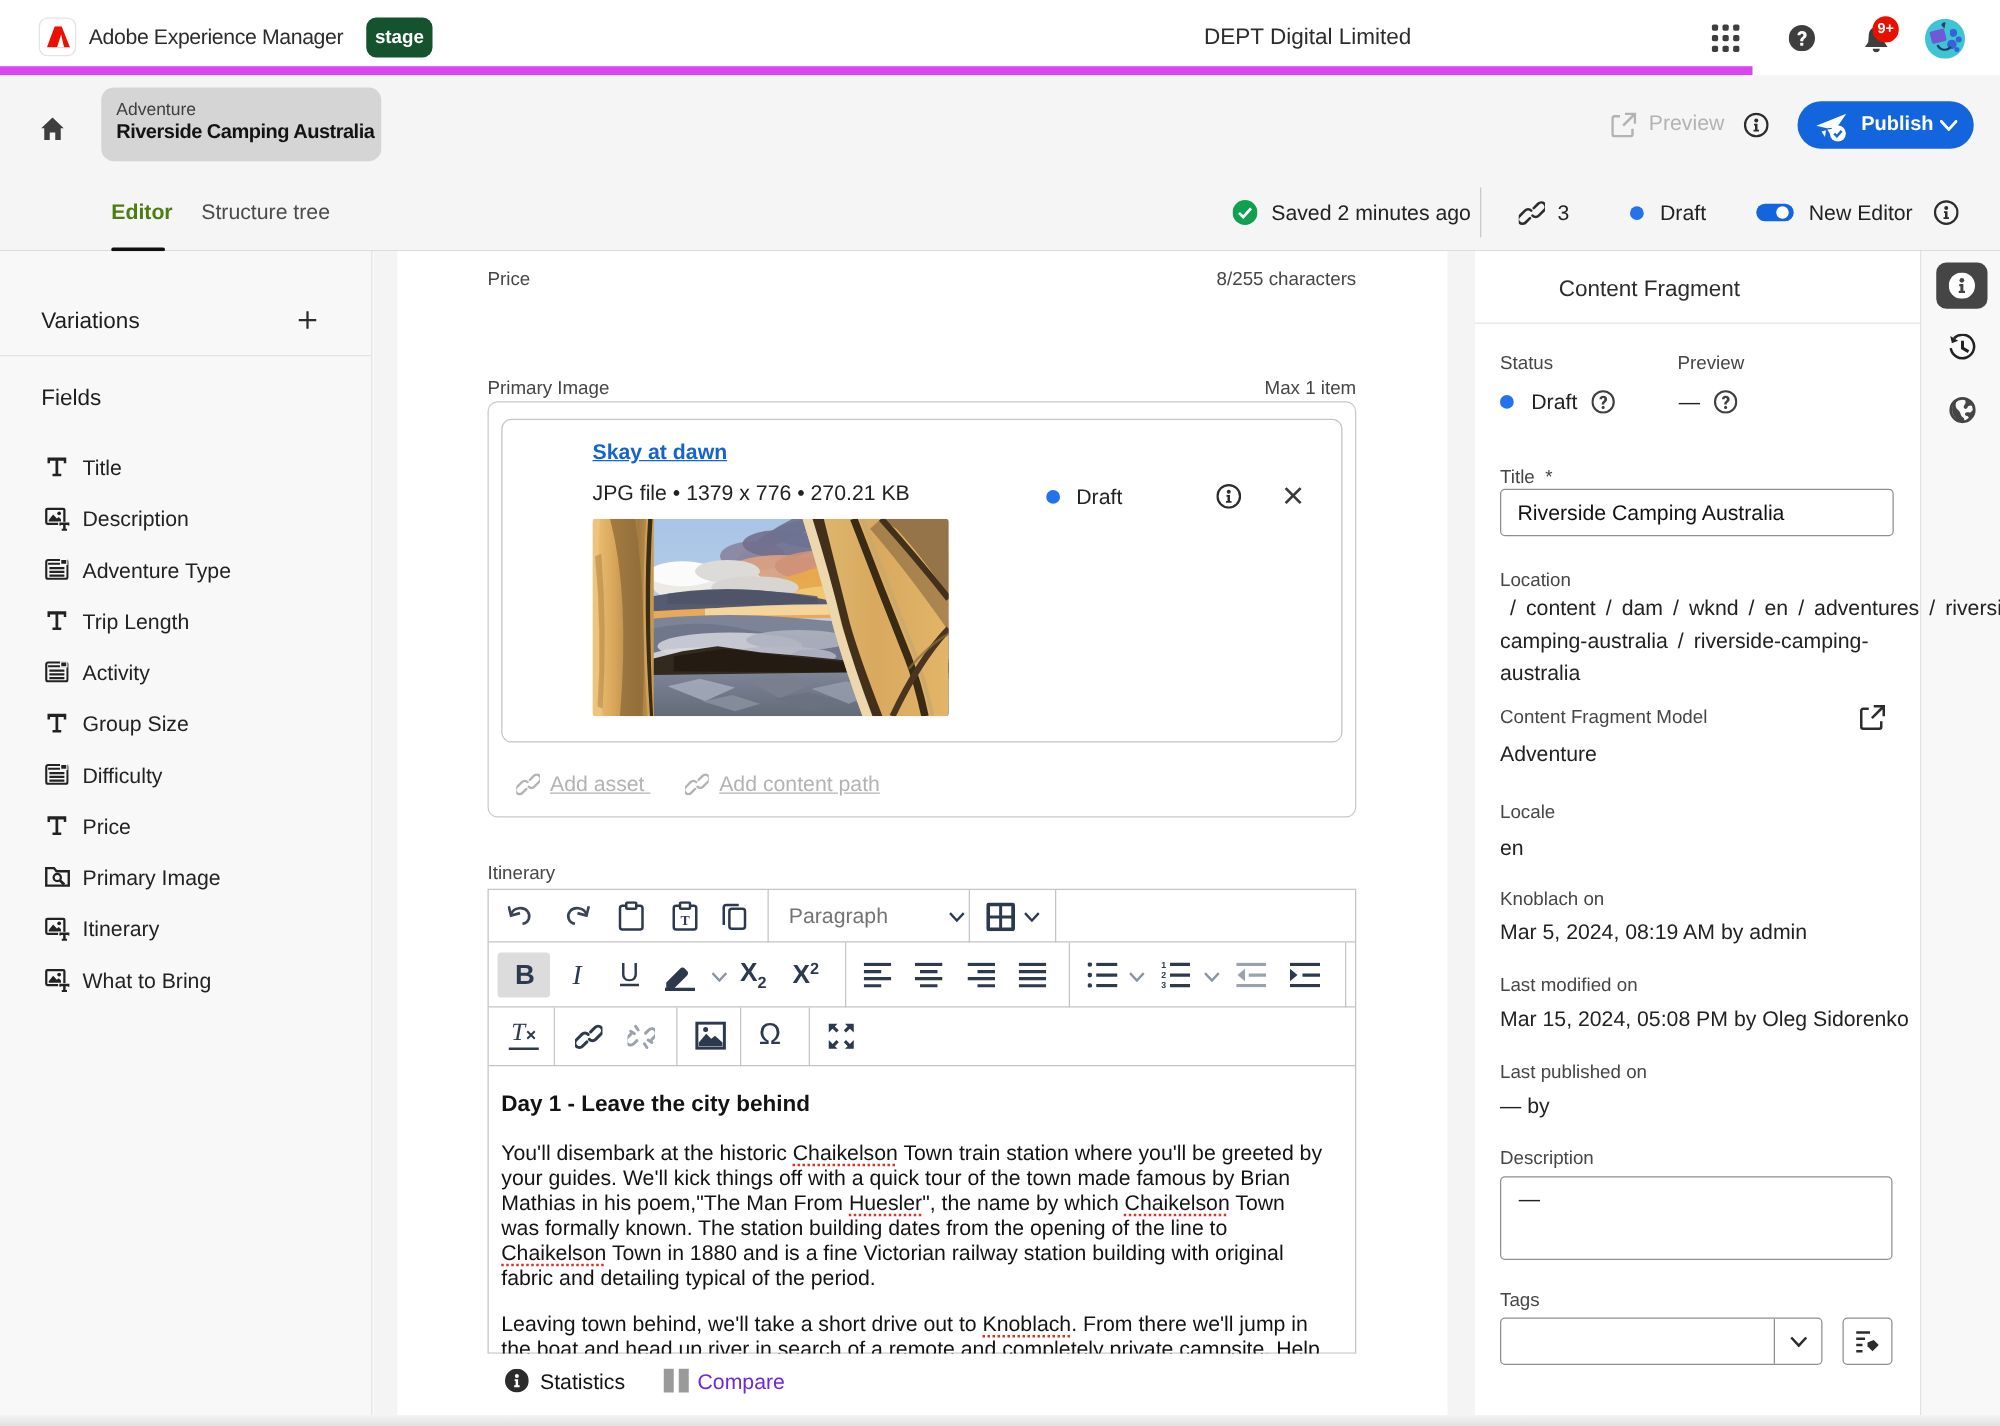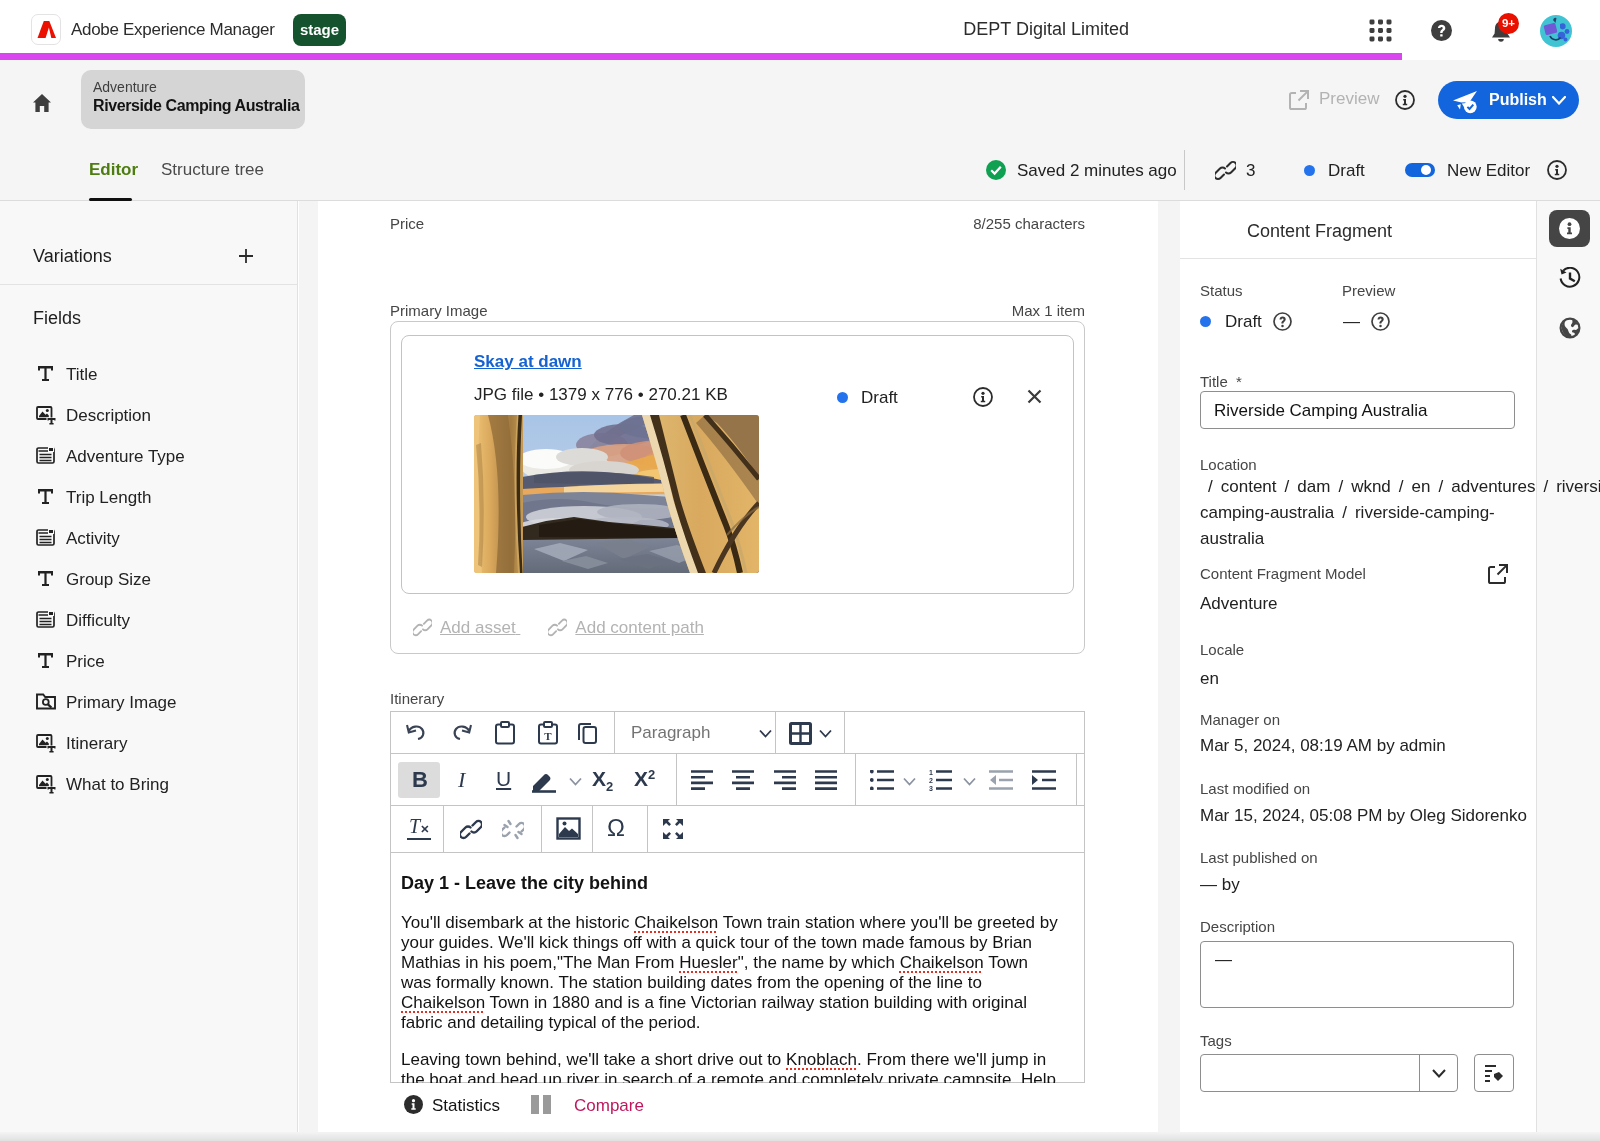--- a/index.html
+++ b/index.html
@@ -597,21 +597,21 @@
     </div>
     <div id="statbar">
       <svg style="position:absolute; left:14px; top:12px;" width="19" height="19" viewBox="0 0 19 19">
         <circle cx="9.5" cy="9.5" r="9.5" fill="#2c2c2c"></circle>
         <circle cx="9.5" cy="5.7" r="1.6" fill="#fff"></circle>
         <path d="M7.7 8.3 H10.5 V13.2 H11.7 V14.7 H7.3 V13.2 H8.5 V9.8 H7.7 Z" fill="#fff"></path>
       </svg>
       <div style="position:absolute; left:42px; top:13px; font-size:17px; color:#131313;">Statistics</div>
       <div style="position:absolute; left:141px; top:12px; width:8px; height:19px; background:#9a9a9a;"></div>
       <div style="position:absolute; left:153px; top:12px; width:8px; height:19px; background:#9a9a9a;"></div>
-      <div style="position:absolute; left:184px; top:13px; font-size:17px; color:#be185d;">Compare</div>
+      <div style="position:absolute; left:168px; top:13px; font-size:17px; color:#6d28d9;">Compare</div>
     </div>
   </div>
 </div>
 
 <div id="rightpanel">
   <div style="position:absolute; left:20px; top:20px; font-size:18px; color:#2c2c2c;margin-left:47px;">Content Fragment</div>
   <div style="position:absolute; left:0; top:57px; width:356px; height:1px; background:#e3e3e3;"></div>
   <div class="rp-label" style="position:absolute; left:20px; top:81px;">Status</div>
   <div class="rp-label" style="position:absolute; left:162px; top:81px;">Preview</div>
   <div class="abs" style="left:20px; top:115px; width:11px; height:11px; border-radius:50%; background:#2573ec;"></div>
@@ -634,21 +634,21 @@
   <div class="rp-label" style="position:absolute; left:20px; top:255px;">Location</div>
   <div class="rp-val" style="position:absolute; left:20px; top:273px; width:450px; line-height:26px; word-spacing:3.3px; white-space:nowrap; z-index:10;">&nbsp;/ content / dam / wknd / en / adventures / riverside-<br>camping-australia / riverside-camping-<br>australia</div>
   <div class="rp-label" style="position:absolute; left:20px; top:364px;">Content Fragment Model</div>
   <svg class="abs" style="left:308px; top:363px;" width="20" height="20" viewBox="0 0 20 20">
     <path d="M7 3 H2.6 A1.6 1.6 0 0 0 1 4.6 V17.4 A1.6 1.6 0 0 0 2.6 19 H15.4 A1.6 1.6 0 0 0 17 17.4 V13" fill="none" stroke="#2c2c2c" stroke-width="2"></path>
     <path d="M11 1 H19 V9 M18.4 1.6 L9.5 10.5" fill="none" stroke="#2c2c2c" stroke-width="2"></path>
   </svg>
   <div class="rp-val" style="position:absolute; left:20px; top:393px;">Adventure</div>
   <div class="rp-label" style="position:absolute; left:20px; top:440px;">Locale</div>
   <div class="rp-val" style="position:absolute; left:20px; top:468px;">en</div>
-  <div class="rp-label" style="position:absolute; left:20px; top:510px;">Manager on</div>
+  <div class="rp-label" style="position:absolute; left:20px; top:510px;">Knoblach on</div>
   <div class="rp-val" style="position:absolute; left:20px; top:535px;">Mar 5, 2024, 08:19 AM by admin</div>
   <div class="rp-label" style="position:absolute; left:20px; top:579px;">Last modified on</div>
   <div class="rp-val" style="position:absolute; left:20px; top:605px;">Mar 15, 2024, 05:08 PM by Oleg Sidorenko</div>
   <div class="rp-label" style="position:absolute; left:20px; top:648px;">Last published on</div>
   <div class="rp-val" style="position:absolute; left:20px; top:674px;">— by</div>
   <div class="rp-label" style="position:absolute; left:20px; top:717px;">Description</div>
   <div style="position:absolute; left:20px; top:740px; width:314px; height:67px; border:1px solid #8e8e8e; border-radius:4px; background:#fff;">
     <div style="position:absolute; left:14px; top:8px; font-size:17px; color:#222;">—</div>
   </div>
   <div class="rp-label" style="position:absolute; left:20px; top:831px;">Tags</div>

